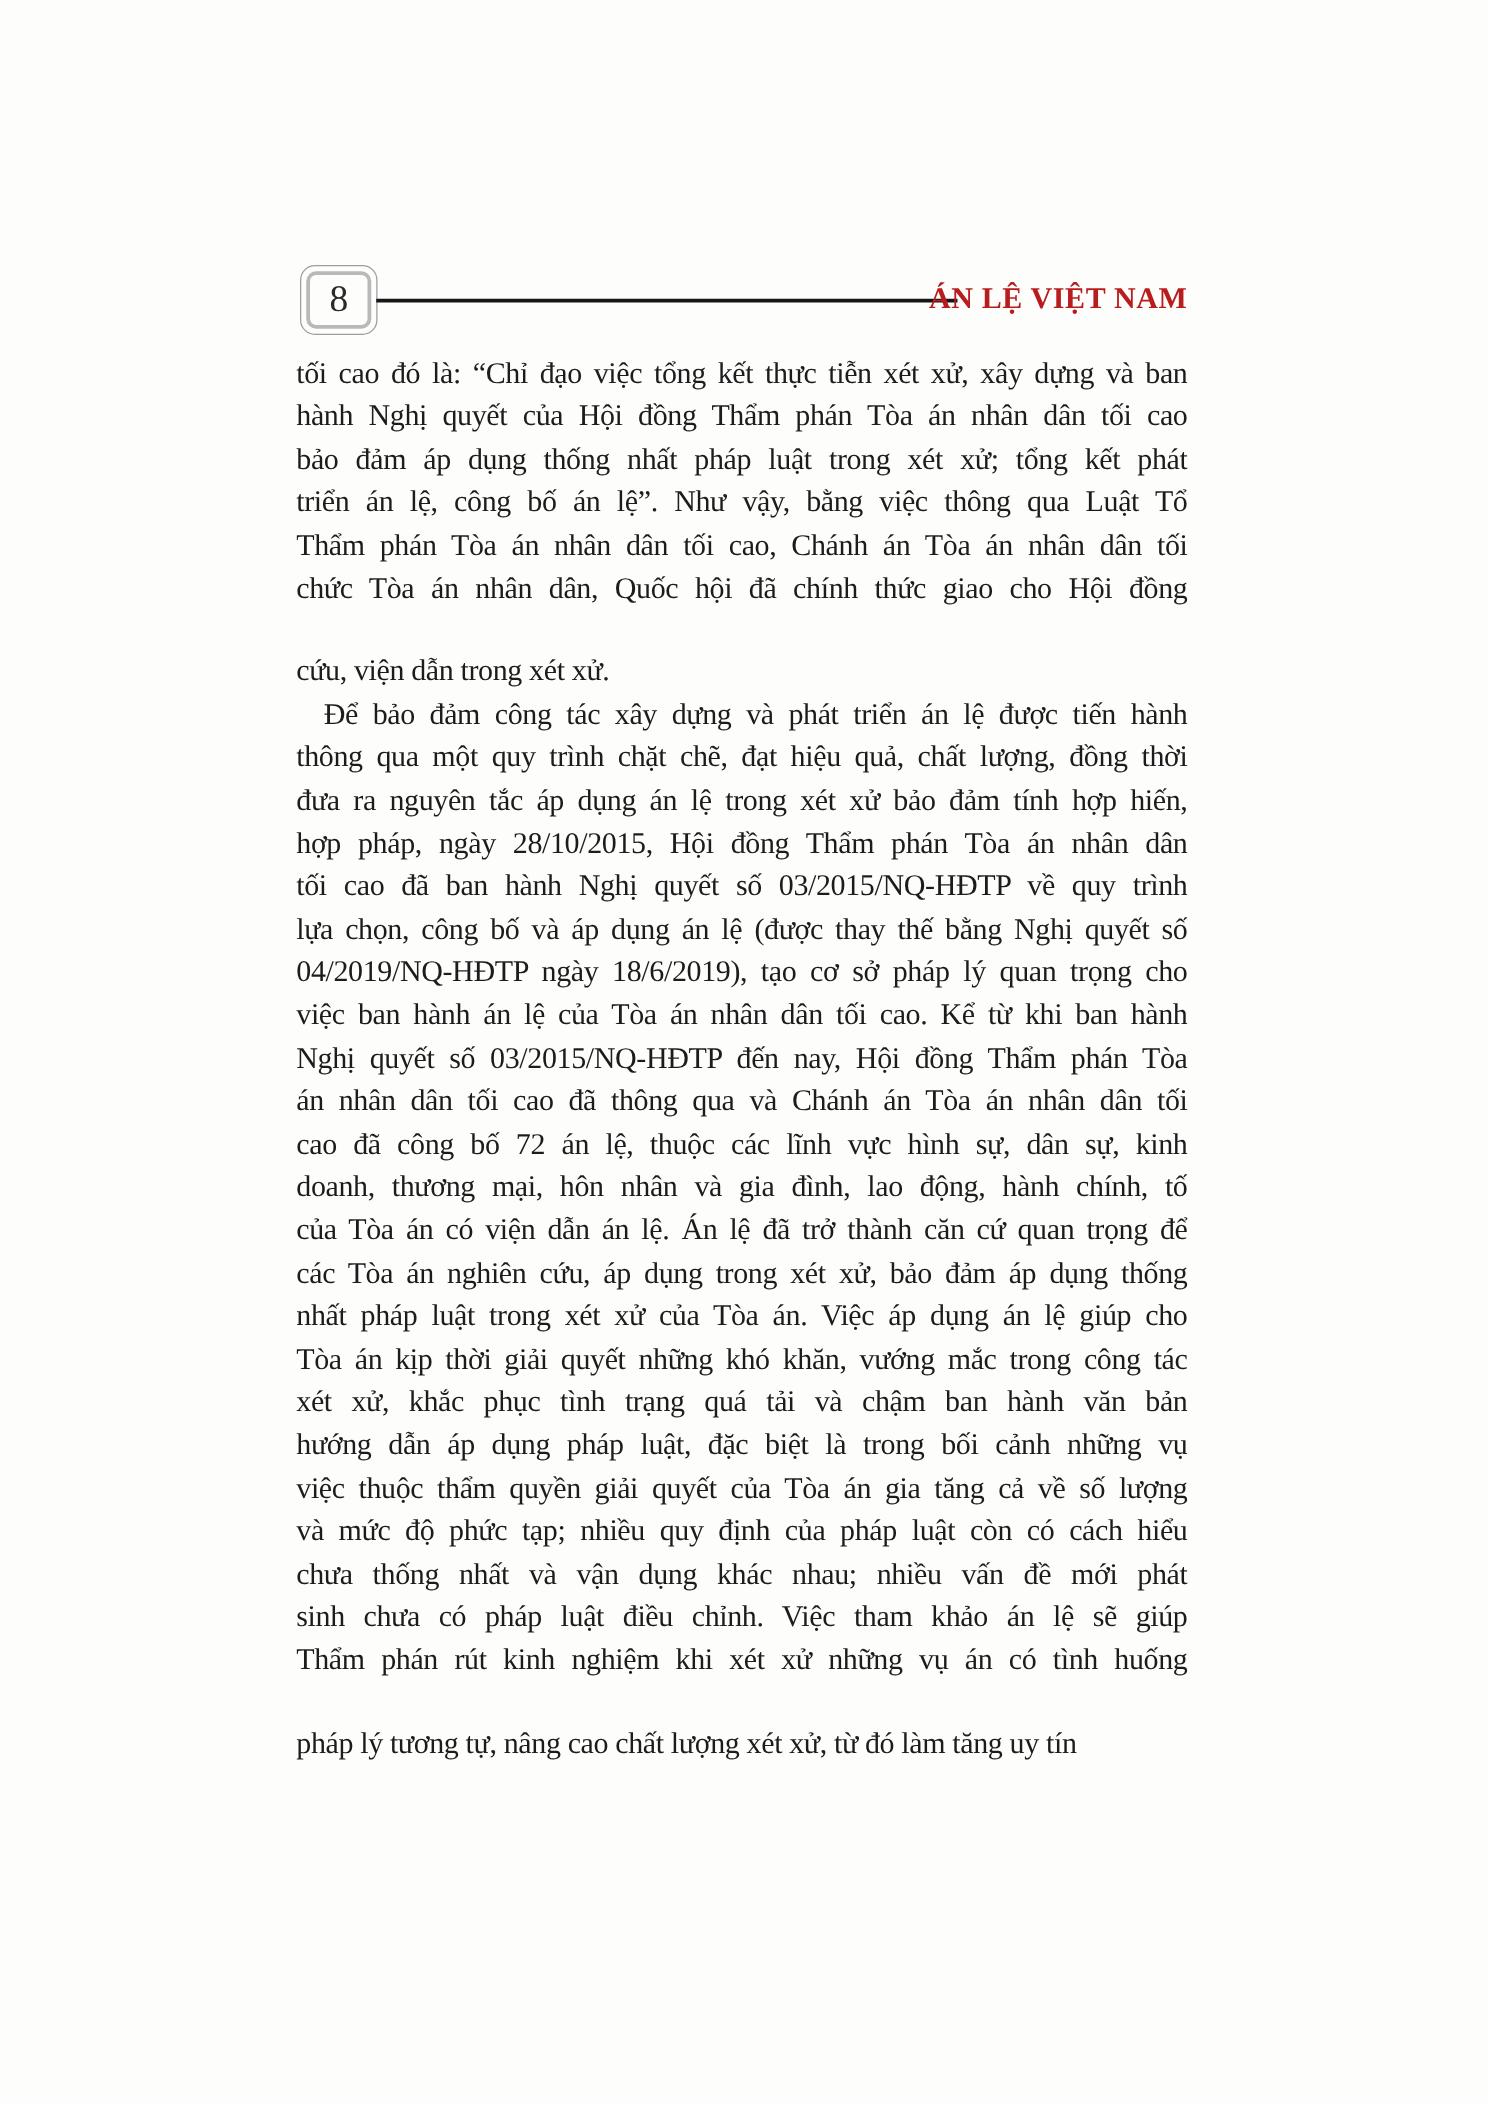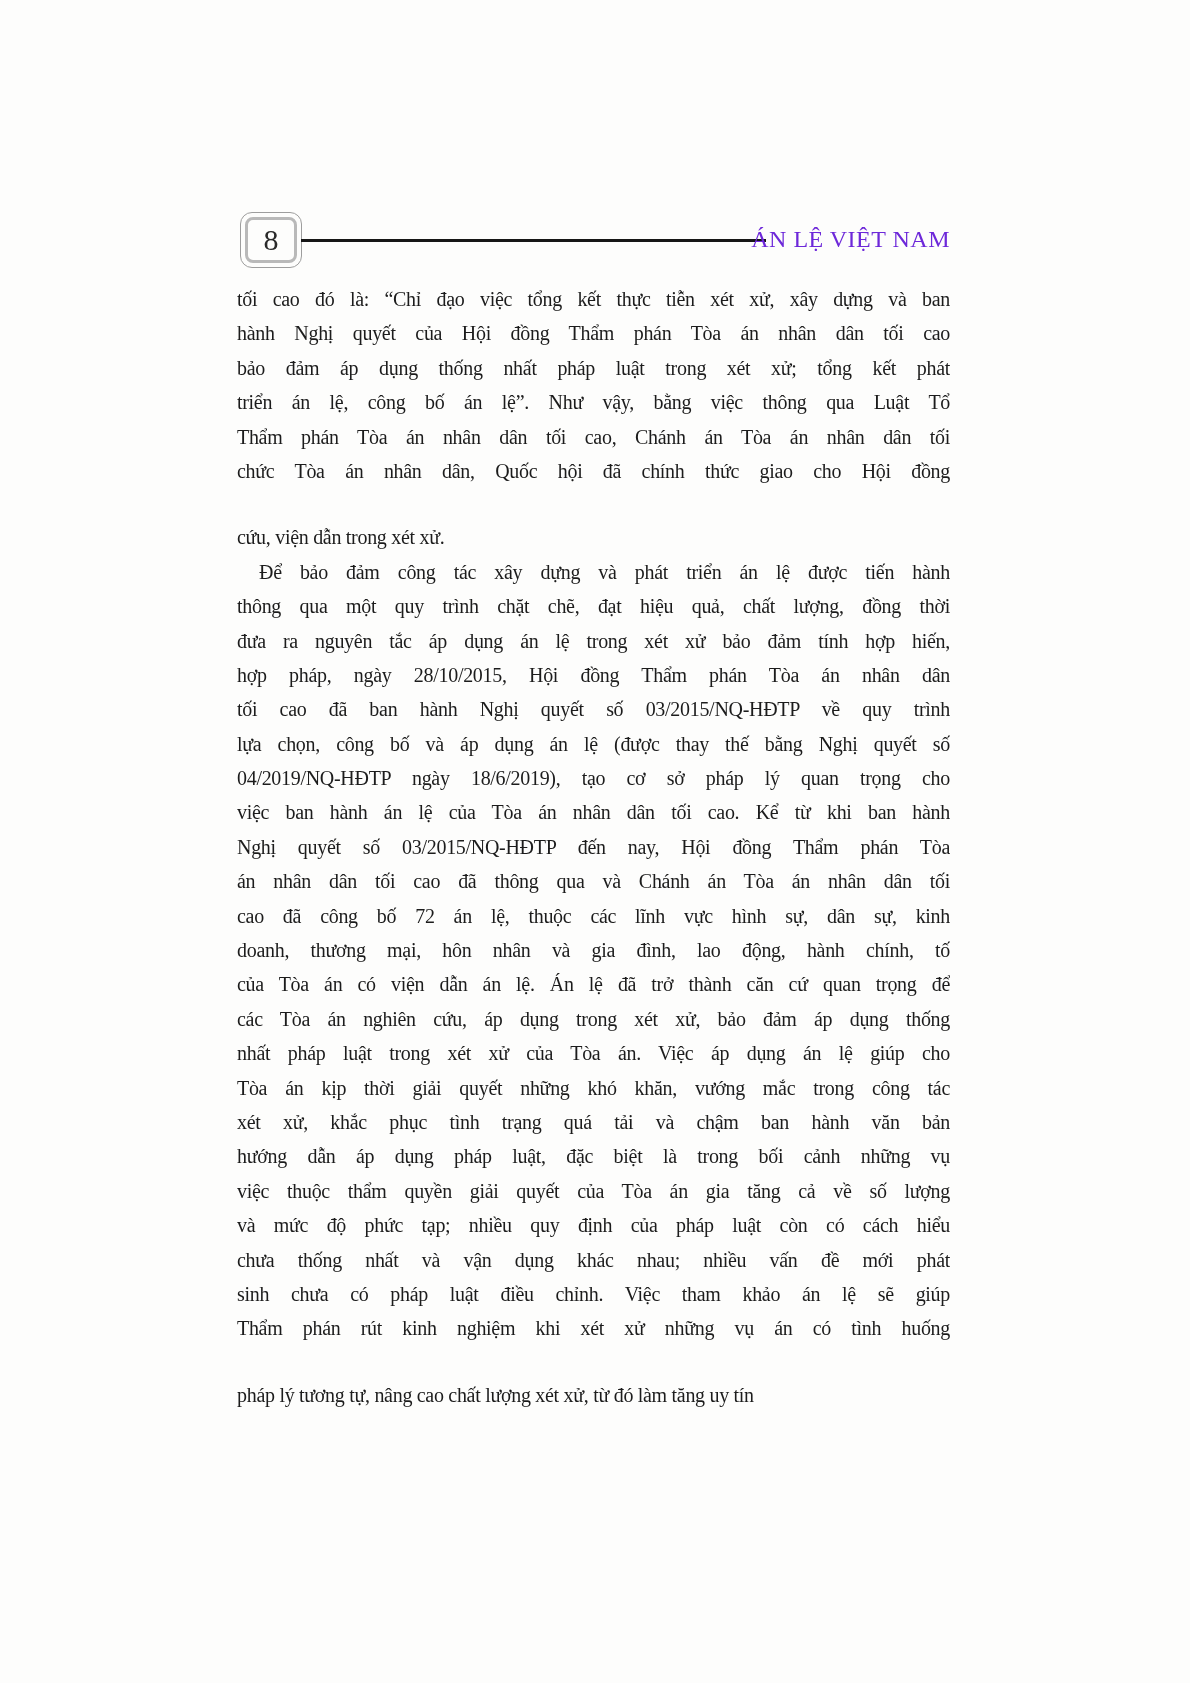--- a/index.html
+++ b/index.html
@@ -57,33 +57,33 @@
     top: 29px;
     width: 465px;
     height: 3px;
     background: #161616;
   }
   .header-title {
     position: absolute;
     right: 0;
     top: 16px;
     font-size: 24px;
-    font-weight: normal;
+    font-weight: bold;
     letter-spacing: 0.5px;
-    color: #6d28d9;
+    color: #b91c1c;
     white-space: nowrap;
   }
 
   
   .body-text {
     position: absolute;
     left: 237px;
     top: 282px;
     width: 713px;
-    font-size: 20px;
+    font-size: 24px;
     letter-spacing: -0.3px;
     line-height: 34.4px;
   }
   .paragraph { margin: 0; }
   .line {
     height: 34.4px;
     overflow: hidden;
     text-align: justify;
     text-align-last: justify;
     -moz-text-align-last: justify;

